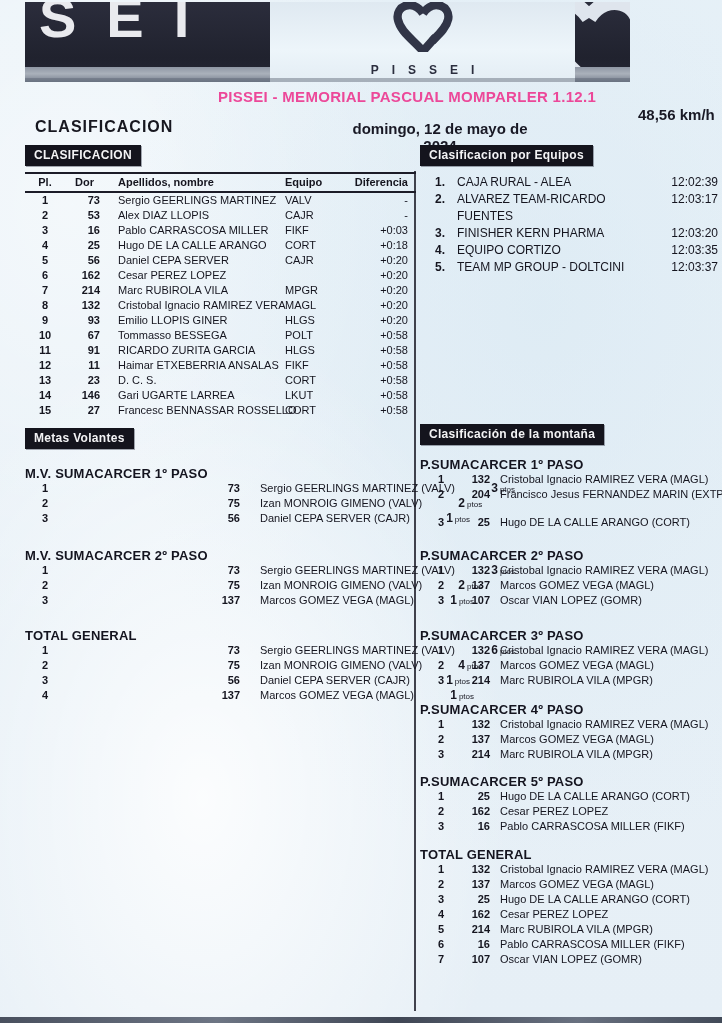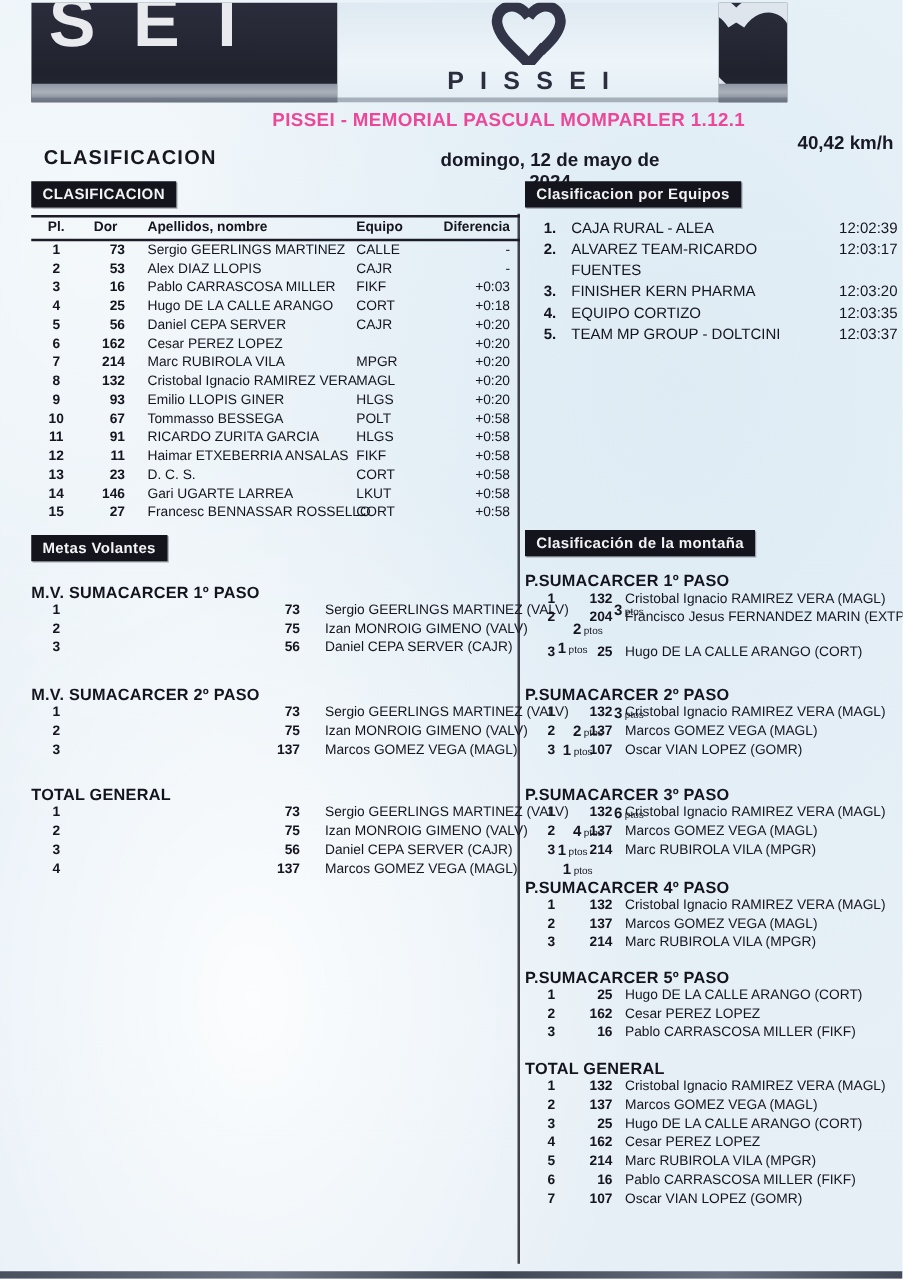--- a/index.html
+++ b/index.html
@@ -23,21 +23,21 @@
   .panel.navy { background:linear-gradient(#2b2d3c,#20222e 70%,#262836); }
   .panel.left { width:245px; }
   .panel.center { width:305px; background:linear-gradient(#dfe9f1,#edf5fa 60%,#e3edf4); }
   .panel.right { flex:1; }
   .sei-text { position:absolute; top:-17px; left:14px; font-size:56px; font-weight:bold;
     color:#e9eaee; letter-spacing:30px; white-space:nowrap; }
   .floor { position:absolute; bottom:0; left:0; right:0; height:15px;
     background:linear-gradient(#8f97a4,#aab1bb 45%,#767e8c); }
   .heart-logo { position:absolute; top:-2px; left:50%; transform:translateX(-50%); }
   .pissei-text { position:absolute; bottom:5px; left:0; right:0; text-align:center;
-    font-size:20px; font-weight:bold; letter-spacing:13px; color:#2b2e3e; text-indent:13px; }
+    font-size:12px; font-weight:bold; letter-spacing:13px; color:#2b2e3e; text-indent:13px; }
   .partial-heart { position:absolute; top:-8px; right:-34px; }
   .banner-edge { position:absolute; bottom:0; left:0; right:0; height:4px; background:rgba(90,100,115,.45); }
 
   
   .doc-title { position:absolute; left:92px; top:88px; width:630px; text-align:center;
     font-size:15px; font-weight:bold; letter-spacing:.3px; color:#ec4899; }
   .main-heading { position:absolute; left:35px; top:118px; font-size:16px; font-weight:bold;
     letter-spacing:1px; color:#17171f; }
   .date-line { position:absolute; left:340px; top:120px; width:200px; text-align:center;
     font-size:15px; font-weight:bold; color:#191925; }
@@ -125,41 +125,41 @@
         </svg>
       </span>
       <div class="floor"></div>
     </div>
     <div class="banner-edge"></div>
   </div>
 
   <div class="doc-title">PISSEI - MEMORIAL PASCUAL MOMPARLER 1.12.1</div>
   <div class="main-heading">CLASIFICACION</div>
   <div class="date-line">domingo, 12 de mayo de 2024</div>
-  <div class="speed">40,42 km/h</div>
+  <div class="speed">48,56 km/h</div>
 
   <div class="v-divider"></div>
 
   <div class="col-left">
     <span class="label-box">CLASIFICACION</span>
 
     <div class="tbl">
       <div class="thead">
         <span class="h-pl">Pl.</span>
         <span class="h-dor">Dor</span>
         <span class="h-name">Apellidos, nombre</span>
         <span class="h-team">Equipo</span>
         <span class="h-diff">Diferencia</span>
       </div>
 
         <div class="trow">
           <span class="c-pl">1</span>
           <span class="c-dor">73</span>
           <span class="c-name">Sergio GEERLINGS MARTINEZ</span>
-          <span class="c-team">CALLE</span>
+          <span class="c-team">VALV</span>
           <span class="c-diff">-</span>
         </div>
 
         <div class="trow">
           <span class="c-pl">2</span>
           <span class="c-dor">53</span>
           <span class="c-name">Alex DIAZ LLOPIS</span>
           <span class="c-team">CAJR</span>
           <span class="c-diff">-</span>
         </div>

